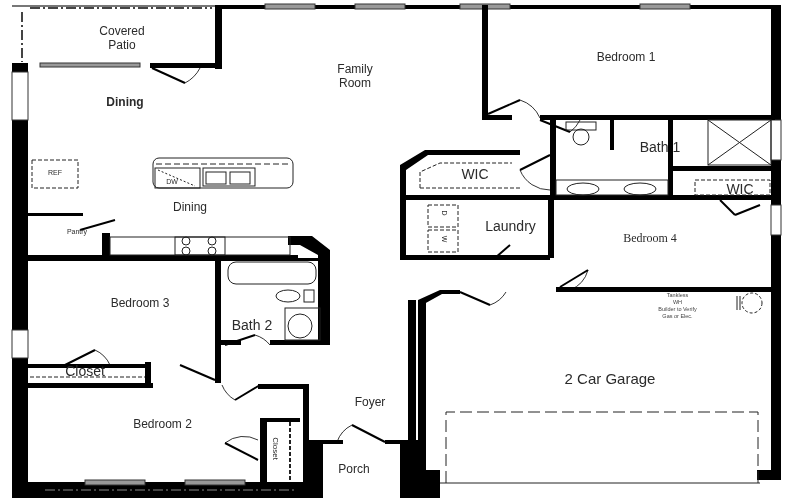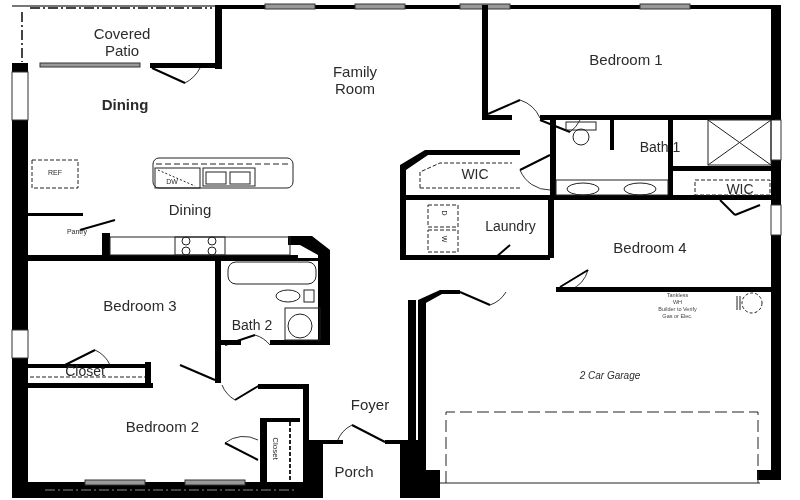--- a/index.html
+++ b/index.html
@@ -1,23 +1,23 @@
 <!DOCTYPE html>
 <html><head>
 <meta charset="utf-8">
 <style>
   html, body { margin: 0; padding: 0; background: #ffffff; }
   body { width: 800px; height: 500px; overflow: hidden; position: relative; font-family: "Liberation Sans", sans-serif; }
   svg.plan { position: absolute; left: 0; top: 0; width: 800px; height: 500px; }
   .lbl { position: absolute; color: #2b2b2b; text-align: center; white-space: nowrap; font-family: "Liberation Sans", sans-serif; line-height: 1.15; }
-  .room { font-size: 15px; }
+  .room { font-size: 12px; }
   .small { font-size: 14px; }
   .tiny { font-size: 7px; }
   .micro { font-size: 5.5px; line-height: 1.25; color: #444; }
-  .big { font-size: 10px; font-style: italic; }
+  .big { font-size: 15px; }
   .vert { transform: rotate(90deg); transform-origin: center; font-size: 8px; }
 </style>
 </head>
 <body>
 
 <svg class="plan" viewBox="0 0 800 500" xmlns="http://www.w3.org/2000/svg">
 
   <g fill="#000">
 
     <rect x="215" y="5" width="560" height="4"></rect>
@@ -209,21 +209,21 @@
 <div class="lbl tiny" style="left:40px;top:169px;width:30px;">REF</div>
 <div class="lbl tiny" style="left:162px;top:178px;width:20px;">DW</div>
 <div class="lbl room" style="left:145px;top:201px;width:90px;">Dining</div>
 <div class="lbl tiny" style="left:52px;top:228px;width:50px;">Pantry</div>
 <div class="lbl small" style="left:445px;top:166px;width:60px;">WIC</div>
 <div class="lbl small" style="left:630px;top:139px;width:60px;">Bath 1</div>
 <div class="lbl small" style="left:715px;top:181px;width:50px;">WIC</div>
 <div class="lbl tiny" style="left:438px;top:209px;width:12px;transform:rotate(90deg);">D</div>
 <div class="lbl tiny" style="left:438px;top:235px;width:12px;transform:rotate(90deg);">W</div>
 <div class="lbl small" style="left:478px;top:218px;width:65px;">Laundry</div>
-<div class="lbl room" style="left:590px;top:239px;width:120px;">Bedroom 4</div>
+<div class="lbl room" style="left:590px;top:232px;width:120px;font-family:Liberation Serif, serif;">Bedroom 4</div>
 <div class="lbl room" style="left:85px;top:297px;width:110px;">Bedroom 3</div>
 <div class="lbl small" style="left:222px;top:306px;width:60px;margin-top:11px;">Bath 2</div>
 <div class="lbl small" style="left:55px;top:363px;width:60px;">Closet</div>
 <div class="lbl room" style="left:105px;top:418px;width:115px;">Bedroom 2</div>
 <div class="lbl vert" style="left:258px;top:444px;width:34px;">Closet</div>
 <div class="lbl room" style="left:340px;top:396px;width:60px;">Foyer</div>
 <div class="lbl room" style="left:324px;top:463px;width:60px;">Porch</div>
 <div class="lbl big" style="left:520px;top:370px;width:180px;">2 Car Garage</div>
 
 <div class="lbl micro" style="left:640px;top:292px;width:75px;">

